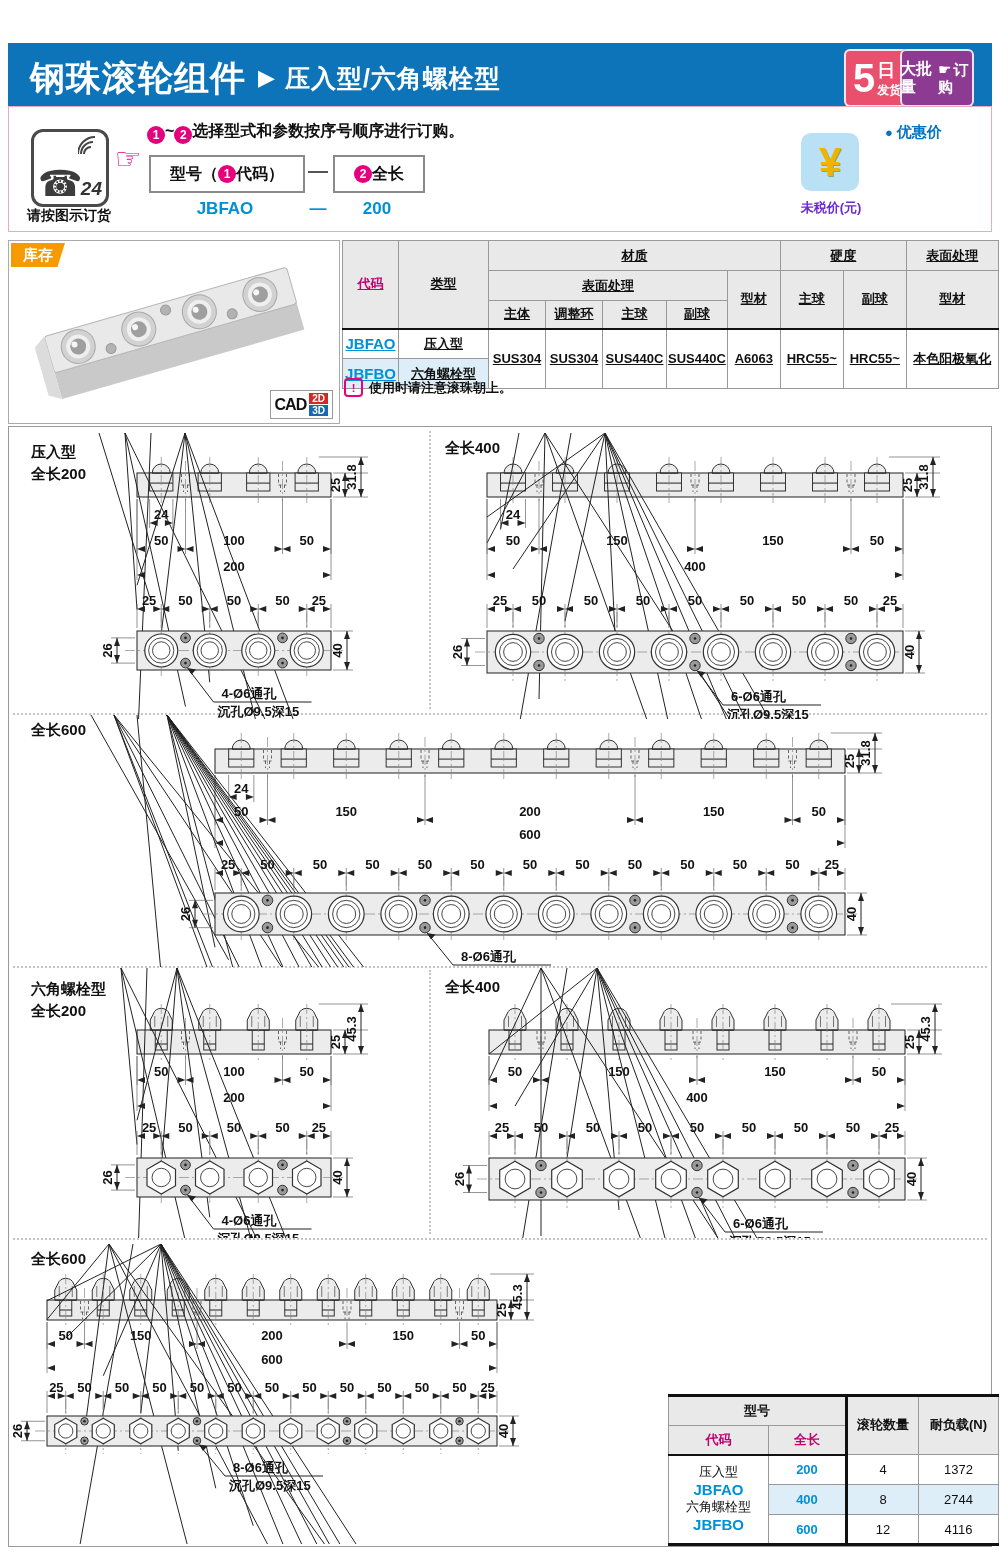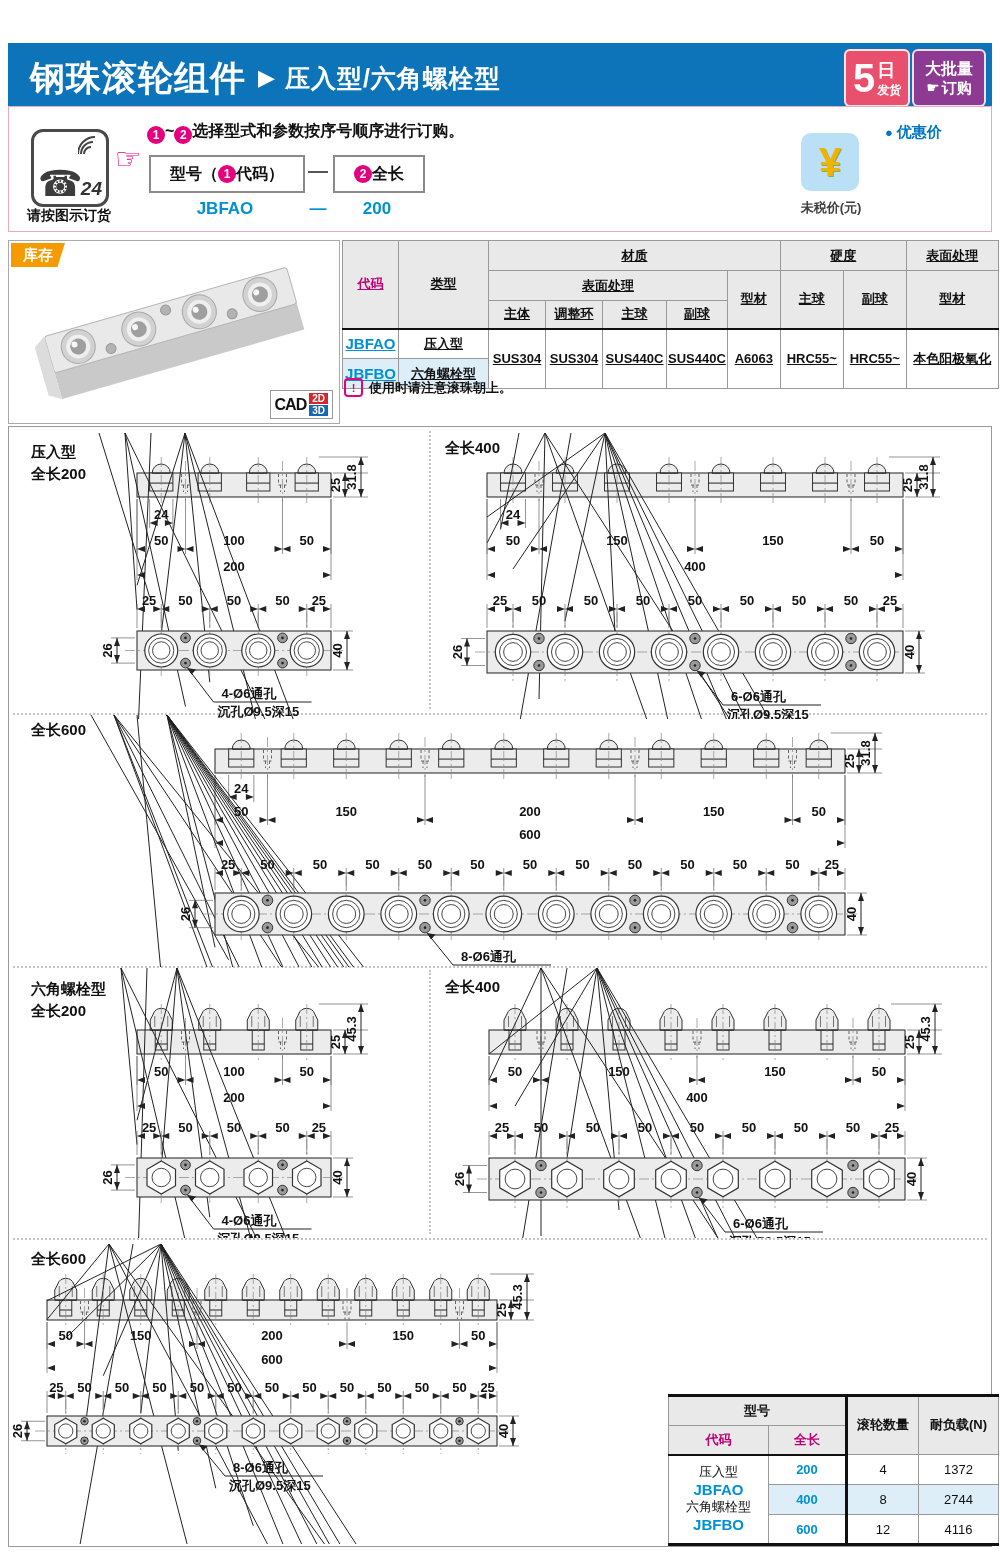--- a/index.html
+++ b/index.html
@@ -5,21 +5,21 @@
   html,body{margin:0;padding:0;background:#fff;}
   .page{position:relative;width:1000px;height:1555px;background:#fff;overflow:hidden;
         font-family:"Liberation Sans","DejaVu Sans",sans-serif;color:#111;}
   
   .hd{position:absolute;left:8px;top:8px;width:984px;height:70px;background:#0e74ba;display:flex;align-items:center;margin-top:35px;}
   .hd-title{color:#fff;font-weight:bold;font-size:35px;margin-left:22px;letter-spacing:1px;white-space:nowrap;}
   .hd-arrow{color:#fff;font-size:22px;margin:0 10px 0 12px;}
   .hd-sub{color:#fff;font-weight:bold;font-size:25px;letter-spacing:1px;}
   .badge{position:absolute;top:6px;height:58px;border-radius:6px;color:#fff;display:flex;align-items:center;justify-content:center;box-shadow:inset 0 0 0 2px rgba(255,255,255,.85);}
   .badge-pink{right:82px;width:66px;background:#e8506e;}
-  .badge-purple{right:6px;width:74px;background:#8d3a93;flex-direction:column;line-height:1.15;}
+  .badge-purple{right:18px;width:74px;background:#8d3a93;flex-direction:row;line-height:1.15;}
   .b5{font-size:40px;font-weight:bold;line-height:1;}
   .b5col{display:flex;flex-direction:column;margin-left:2px;font-weight:bold;}
   .b5col .u{font-size:18px;} .b5col .s{font-size:12px;}
   .bulk1{font-size:16px;font-weight:bold;} .bulk2{font-size:15px;font-weight:bold;}
   .bulk2 .hand{font-size:15px;margin-right:2px;}
   
   .order{position:absolute;left:8px;top:106px;width:982px;height:124px;border:1px solid #eaa9bd;background:#fff;}
   .phone{position:absolute;left:22px;top:22px;width:72px;height:72px;border:3px solid #4a4a4a;border-radius:12px;}
   .phone .glyph{position:absolute;left:4px;bottom:2px;font-size:36px;color:#3c3c3c;line-height:1;}
   .phone .h24{position:absolute;right:4px;bottom:4px;font-size:19px;font-weight:bold;font-style:italic;color:#333;}
@@ -28,21 +28,21 @@
   .handpt{position:absolute;left:106px;top:34px;font-size:30px;color:#e5007e;}
   .cnum{display:inline-flex;width:18px;height:18px;border-radius:50%;background:#e5007e;color:#fff;font-size:12px;font-weight:bold;align-items:center;justify-content:center;vertical-align:-3px;}
   .instr{position:absolute;left:138px;top:14px;font-size:16px;font-weight:bold;}
   .obox{position:absolute;height:34px;border:2px solid #8a8a8a;display:flex;align-items:center;justify-content:center;font-size:16px;font-weight:bold;background:#fff;}
   .obox1{left:140px;top:48px;width:152px;} .obox2{left:324px;top:48px;width:88px;}
   .odash{position:absolute;left:298px;top:52px;width:22px;text-align:center;font-size:20px;font-weight:bold;color:#555;}
   .oex{position:absolute;top:92px;font-size:17px;font-weight:bold;color:#0090d5;text-align:center;}
   .oex1{left:140px;width:152px;} .oexd{left:298px;width:22px;} .oex2{left:324px;width:88px;}
   
   .yen{position:absolute;left:792px;top:26px;width:58px;height:58px;border-radius:10px;background:#b9e0f4;display:flex;align-items:center;justify-content:center;font-size:40px;font-weight:bold;color:#f0b400;text-shadow:1px 1px 0 #8a6;}
-  .yen-cap{position:absolute;left:778px;top:92px;width:88px;text-align:center;color:#404040;font-weight:bold;font-size:13px;}
+  .yen-cap{position:absolute;left:778px;top:92px;width:88px;text-align:center;color:#6d28d9;font-weight:bold;font-size:13px;}
   .ph-tt{position:absolute;left:876px;top:16px;color:#0075c2;font-weight:bold;font-size:15px;}
   .ph-tt .dot{font-size:13px;margin-right:4px;}
   .ptab{position:absolute;left:876px;top:40px;border-collapse:collapse;font-size:13px;}
   .ptab td{border:1px solid #444;height:24px;text-align:center;font-weight:bold;padding:0 4px;}
   .ptab .lb{background:#d9ecf7;}
   
   .photo{position:absolute;left:8px;top:240px;width:330px;height:182px;border:1px solid #aaa;background:#fff;}
   .stock{position:absolute;left:2px;top:2px;width:54px;height:24px;background:#f59b00;color:#fff;font-weight:bold;font-size:15px;display:flex;align-items:center;justify-content:center;clip-path:polygon(0 0,100% 0,86% 100%,0 100%);}
   .cad{position:absolute;right:6px;bottom:4px;border:1px solid #999;background:#fff;display:flex;align-items:center;padding:2px 4px;gap:3px;}
   .cad .c{font-weight:bold;font-size:16px;letter-spacing:-1px;}

